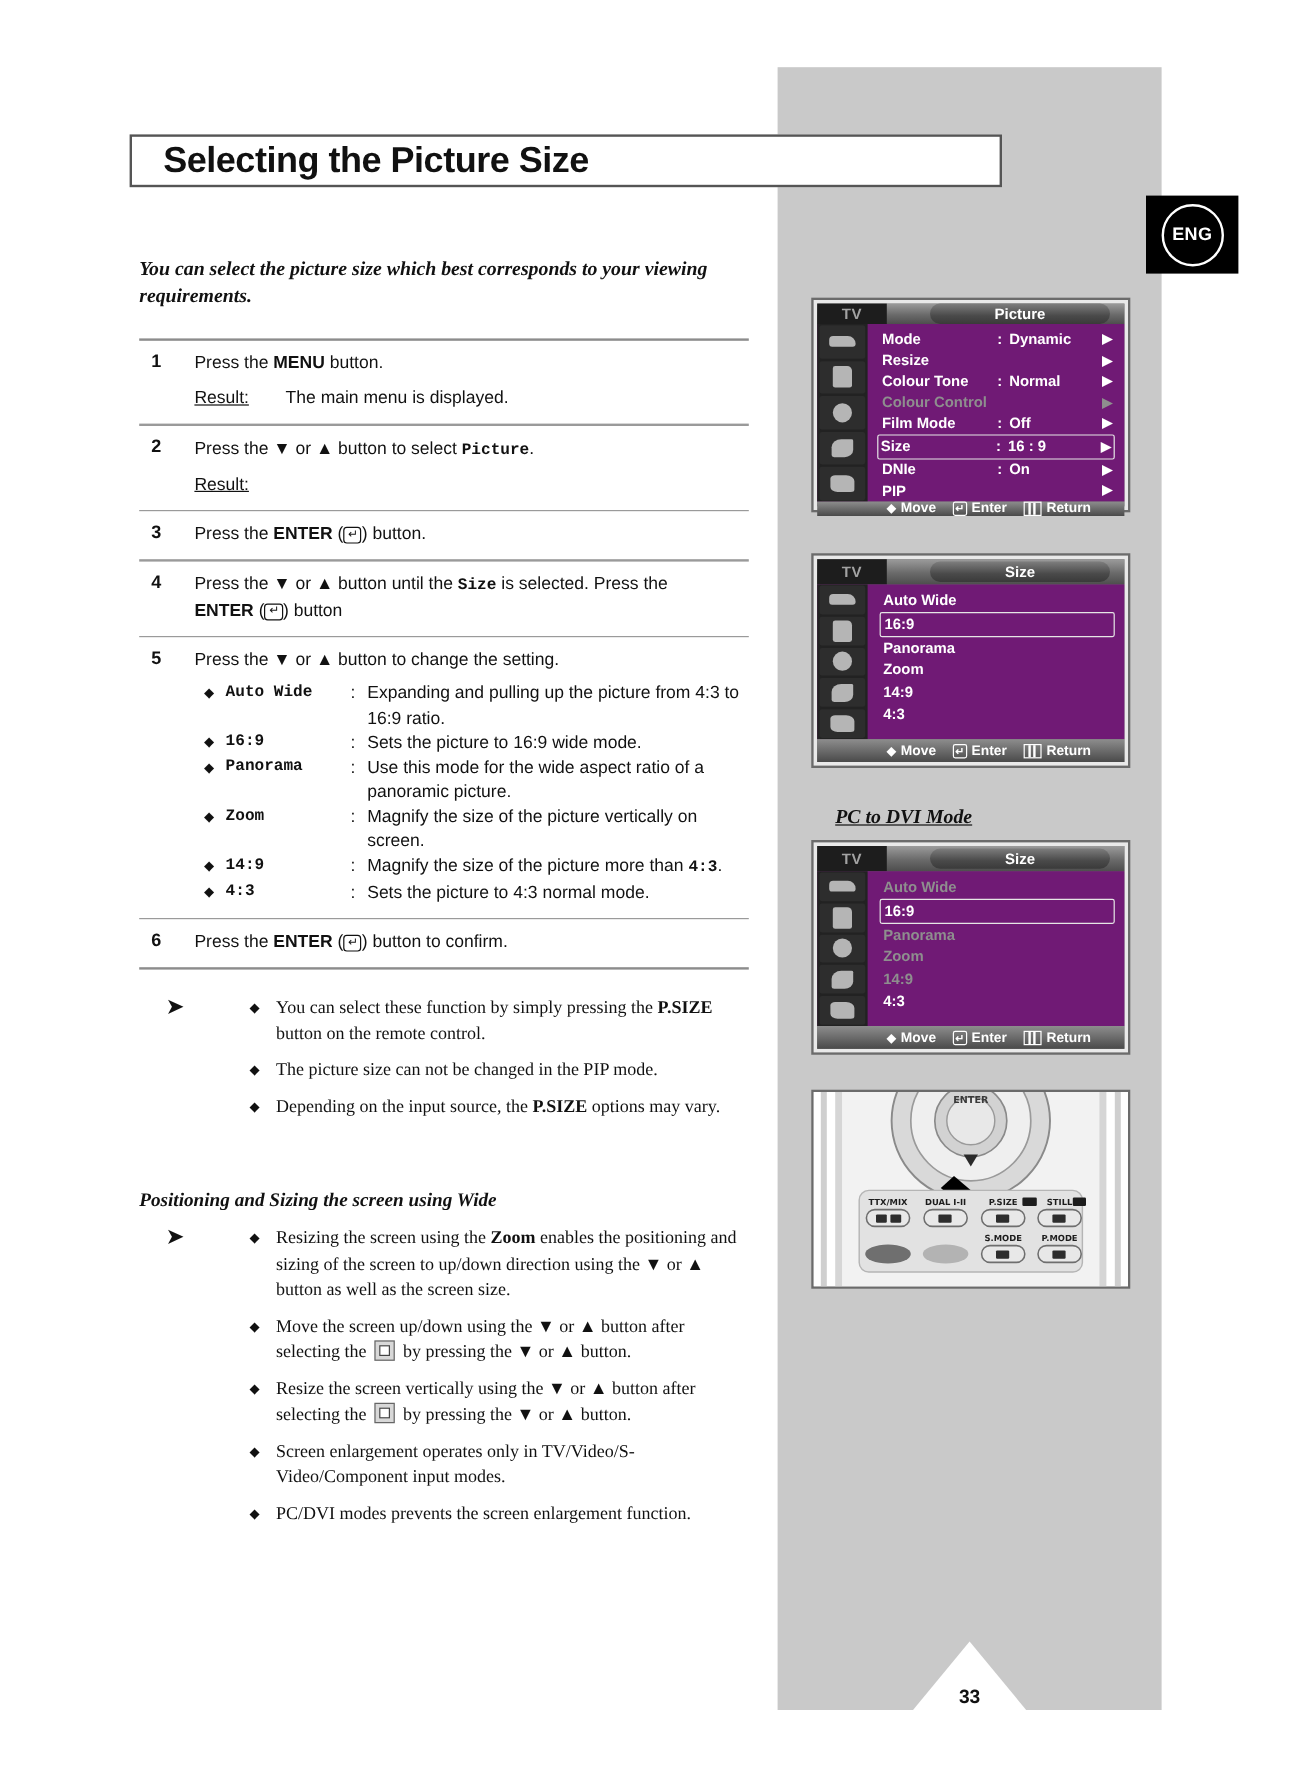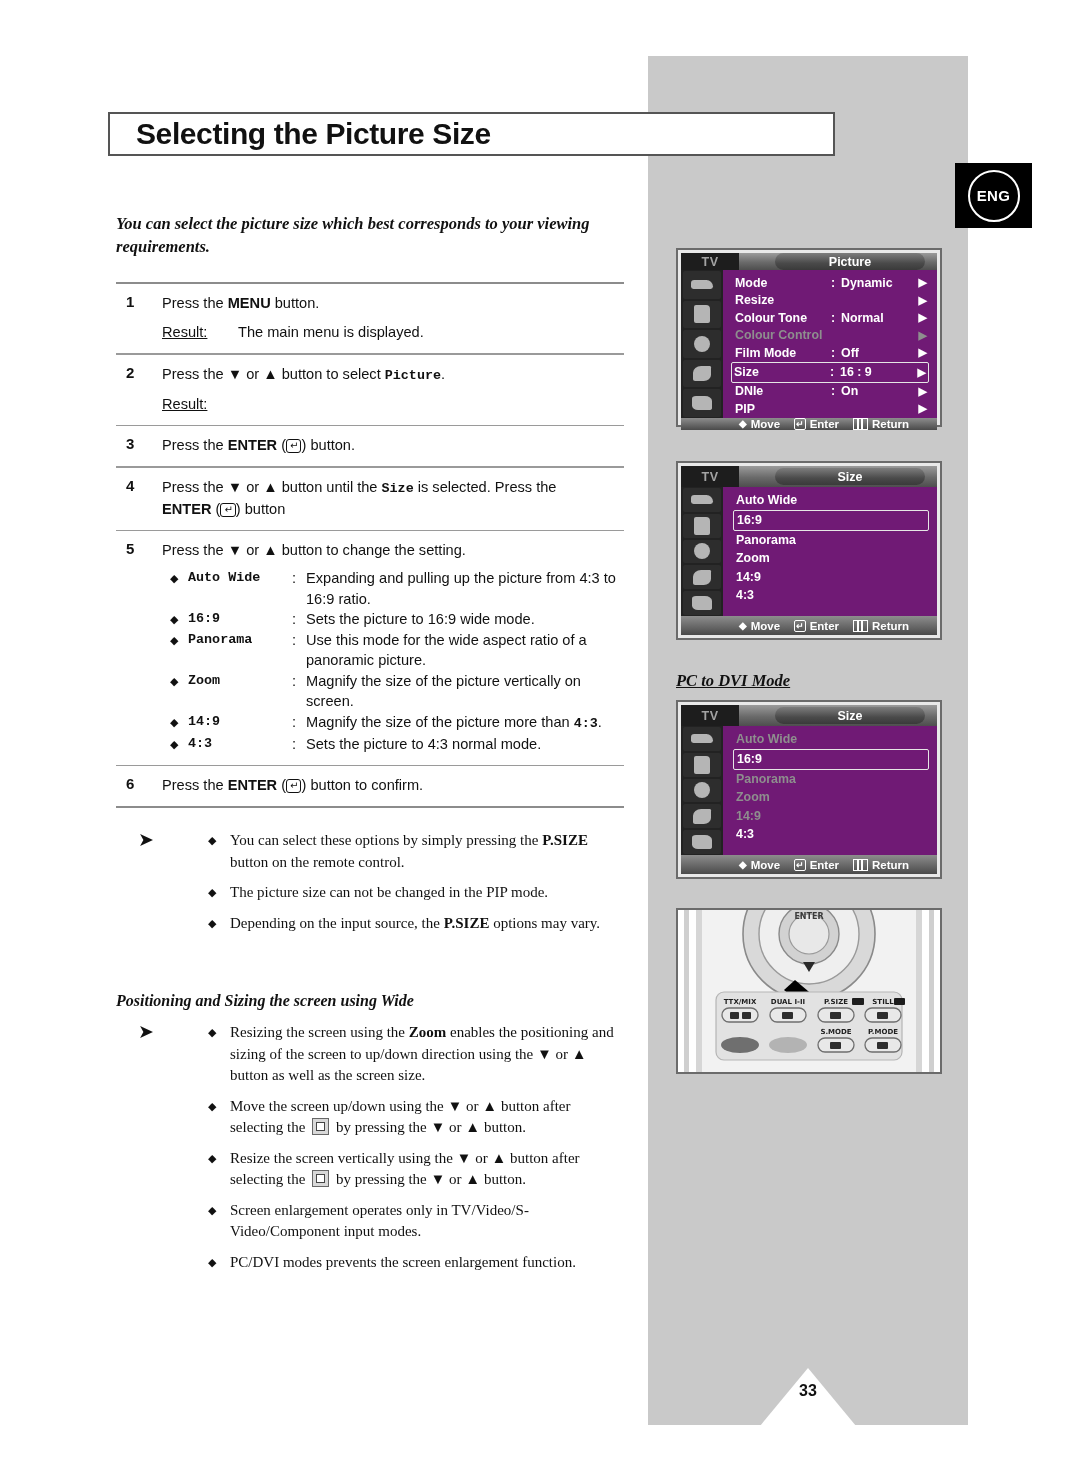--- a/index.html
+++ b/index.html
@@ -133,40 +133,40 @@
   .osd-bot .boxg:before{left:3.3px;} .osd-bot .boxg:after{left:7.2px;}
   .entg{display:inline-block;border:1.3px solid #fff;border-radius:2px;padding:0 1px;
     font-size:9px;line-height:10px;}
   
   .srow{color:#fff;font-size:12.4px;font-weight:700;height:18.5px;display:flex;
     align-items:center;padding-left:3px;}
   .srow.dim{color:#8e8e8e;}
   .srow.sel{border:1.6px solid #e6e6e6;border-radius:2px;height:19px;}
   
   #pcdvi-head{
-    position:absolute;left:676px;top:671px;font-style:italic;font-weight:700;
+    position:absolute;left:696px;top:671px;font-style:italic;font-weight:700;
     font-size:16.5px;font-family:"Liberation Serif", serif;
     text-decoration:underline;
   }
   
   #remote{
     position:absolute;left:676px;top:908px;width:266px;height:166px;
     background:#fff;border:2px solid #6b6b6b;box-sizing:border-box;overflow:hidden;
   }
   
   #pageno{
     position:absolute;left:760px;top:1368px;width:96px;height:58px;
   }
   #pageno .tri{
     position:absolute;left:0;top:0;width:0;height:0;
     border-left:48px solid transparent;border-right:48px solid transparent;
     border-bottom:58px solid #ffffff;
   }
   #pageno .n{
-    position:absolute;left:0;top:14px;width:96px;text-align:center;
+    position:absolute;left:0;top:38px;width:96px;text-align:center;
     font-size:16px;font-weight:700;color:#111;
   }
 </style>
 </head>
 <body>
 
 <div id="grey-panel"></div>
 
 <div id="eng-badge">
   <div class="ring">ENG</div>
@@ -279,21 +279,21 @@
     </div>
   </div>
 
   <div class="rule"></div>
 </div>
 
 <div class="notes" style="top:830px;">
   <div class="noteline">
     <div class="arw"><span class="arrowglyph">➤</span></div>
     <div class="dia">◆</div>
-    <div class="tx"><span>You can select these options by simply pressing the </span><span class="b">P.SIZE</span><span> button on the remote control.</span></div>
+    <div class="tx"><span>You can select these function by simply pressing the </span><span class="b">P.SIZE</span><span> button on the remote control.</span></div>
   </div>
   <div class="noteline">
     <div class="arw"></div>
     <div class="dia">◆</div>
     <div class="tx">The picture size can not be changed in the PIP mode.</div>
   </div>
   <div class="noteline">
     <div class="arw"></div>
     <div class="dia">◆</div>
     <div class="tx"><span>Depending on the input source, the </span><span class="b">P.SIZE</span><span> options may vary.</span></div>

